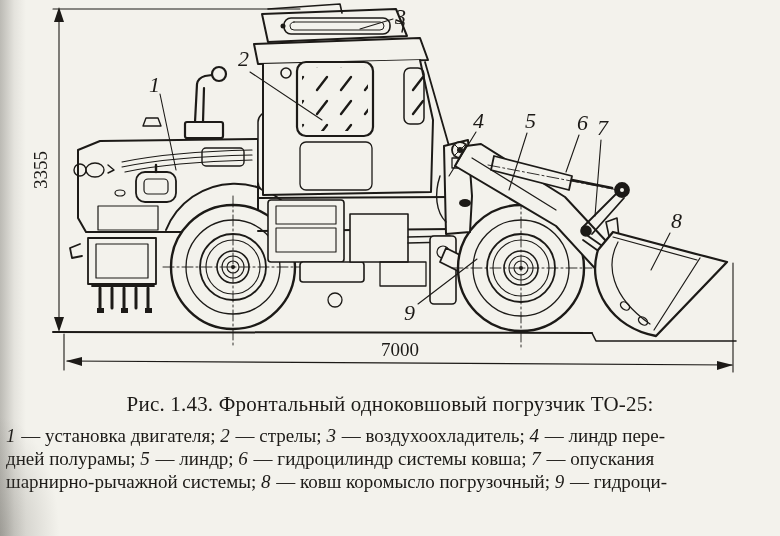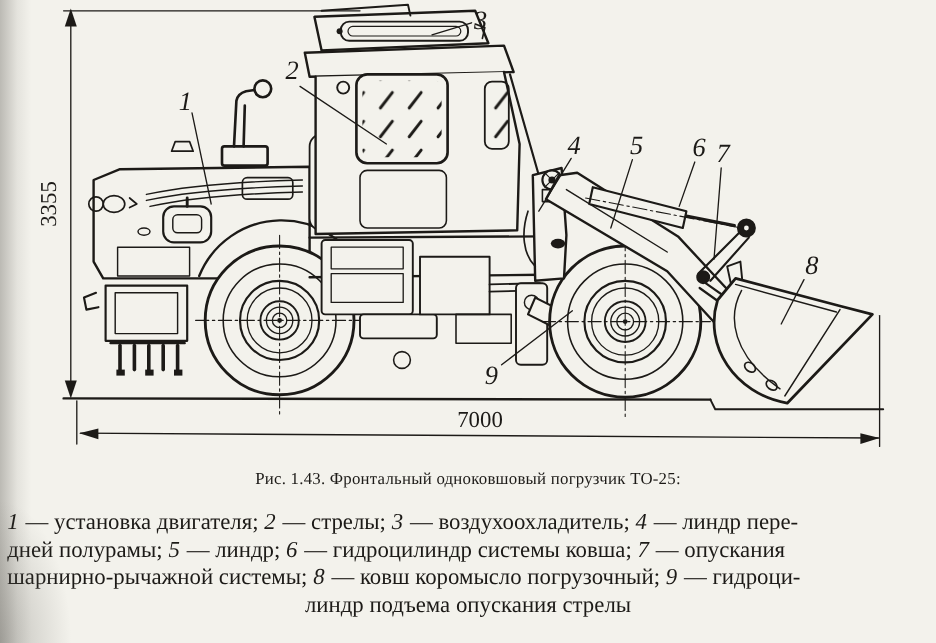--- a/index.html
+++ b/index.html
@@ -17,21 +17,21 @@
     pointer-events:none;
   }
   .corner-shadow{
     position:absolute;left:0;bottom:0;width:60px;height:120px;
     background:radial-gradient(ellipse at 0% 100%, rgba(100,98,92,.35), rgba(100,98,92,0) 70%);
     pointer-events:none;
   }
   svg.drawing{position:absolute;left:0;top:0;}
   .caption{
     position:absolute;left:0;top:392px;width:780px;
-    text-align:center;font-size:14px;letter-spacing:.2px;
+    text-align:center;font-size:21px;letter-spacing:.2px;
   }
   .legend{
     position:absolute;left:6px;top:424px;width:768px;
     font-size:19px;line-height:23px;
   }
   .legend-line{white-space:nowrap;}
   .legend-line.centered{text-align:center;}
   .legend .num{font-style:italic;padding-right:1px;}
   text{fill:#1c1a17;}
   .callout{font-family:"Liberation Serif", serif;font-style:italic;font-size:22px;}
@@ -263,16 +263,15 @@
       <text class="dimtext" transform="translate(47,170) rotate(-90)" text-anchor="middle">3355</text>
       <text class="dimtext" x="400" y="356" text-anchor="middle" font-size="21">7000</text>
     </g>
   </svg>
 
   <div class="caption">Рис. 1.43. Фронтальный одноковшовый погрузчик ТО-25:</div>
   <div class="legend">
       <div class="legend-line"><span class="num">1</span><span> — установка двигателя; </span><span class="num">2</span><span> — стрелы; </span><span class="num">3</span><span> — воздухоохладитель; </span><span class="num">4</span><span> — линдр пере-</span></div>
       <div class="legend-line"><span>дней полурамы; </span><span class="num">5</span><span> — линдр; </span><span class="num">6</span><span> — гидроцилиндр системы ковша; </span><span class="num">7</span><span> — опускания</span></div>
       <div class="legend-line"><span>шарнирно-рычажной системы; </span><span class="num">8</span><span> — ковш коромысло погрузочный; </span><span class="num">9</span><span> — гидроци-</span></div>
-      <div class="legend-line centered"><span>линдр подъема опускания стрелы</span></div>
     </div>
   <div class="corner-shadow"></div>
 </div>
 
 </body></html>

